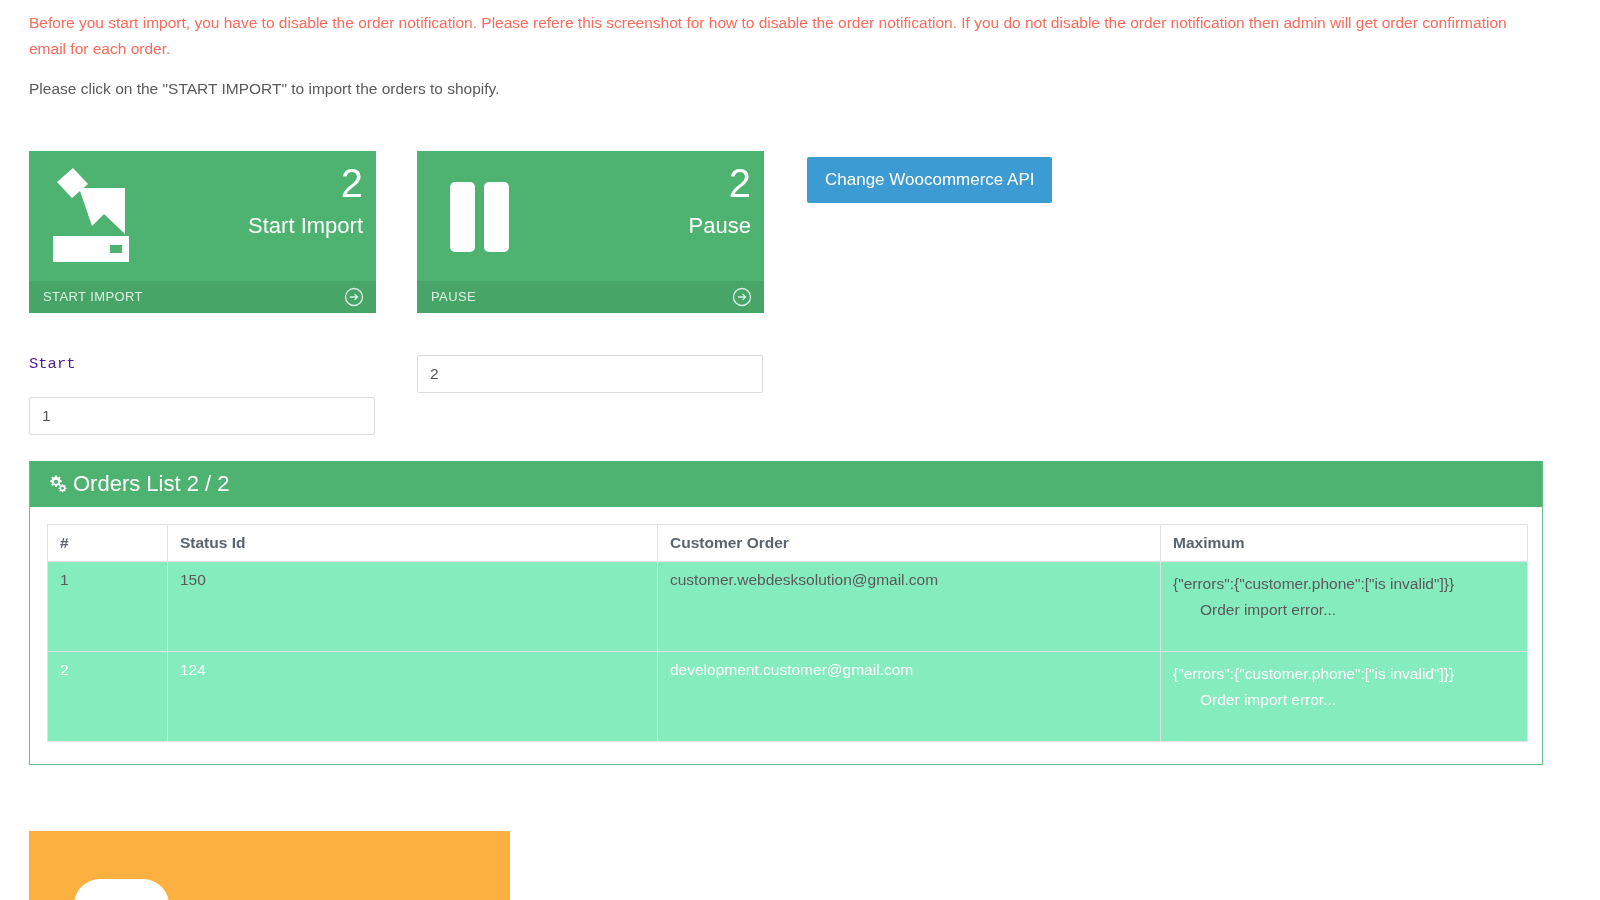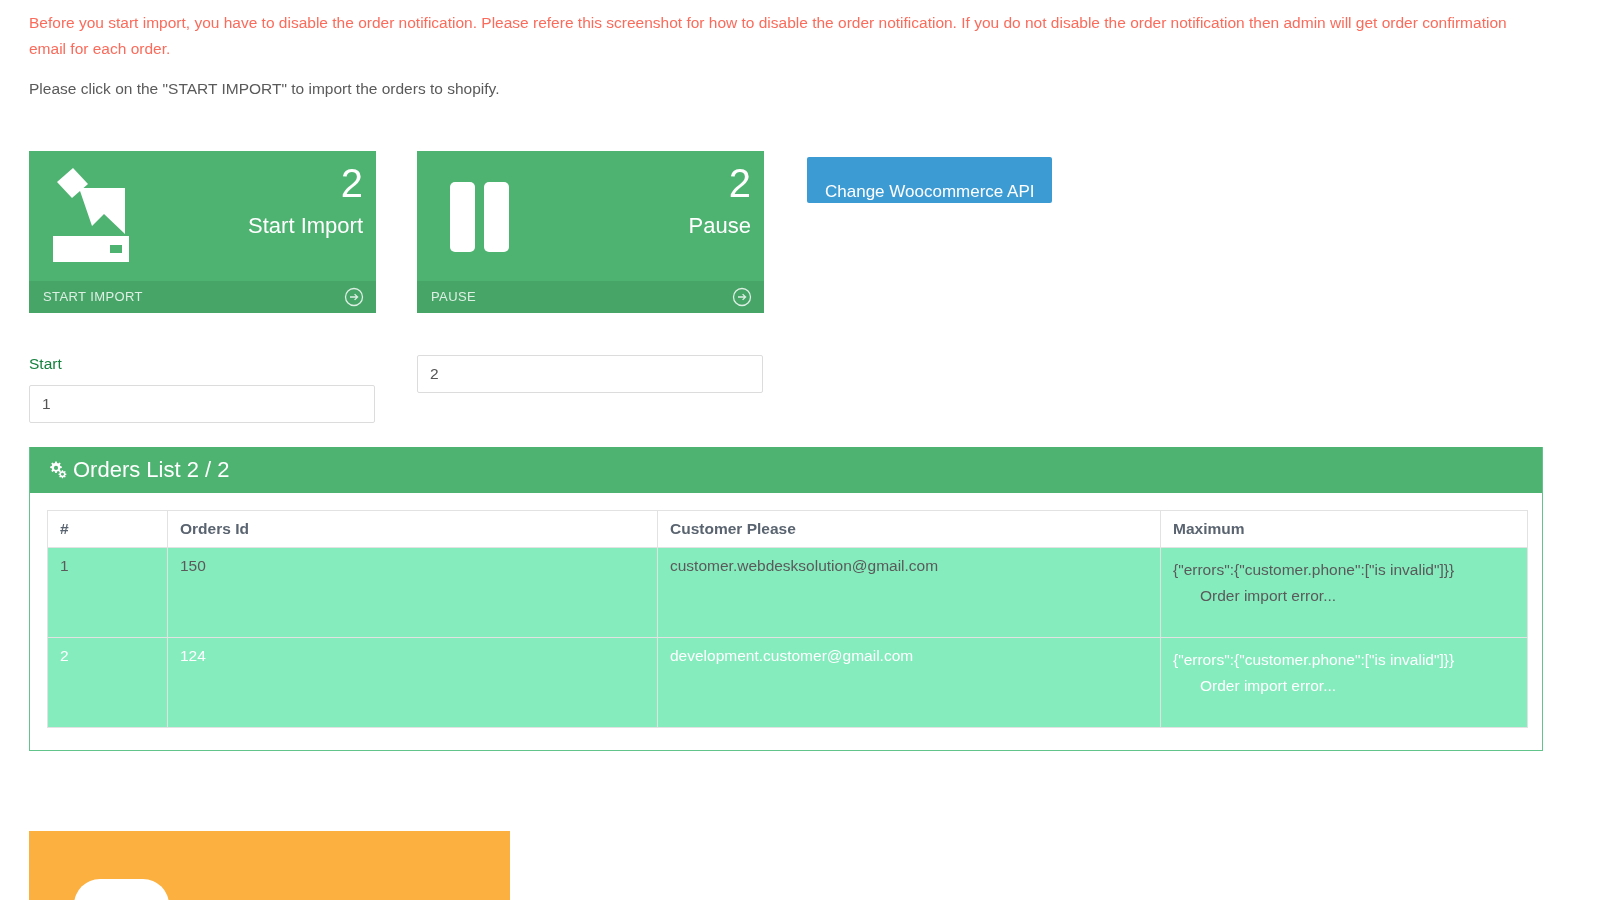--- a/index.html
+++ b/index.html
@@ -116,21 +116,21 @@
     width: 20px;
     height: 20px;
     opacity: 0.82;
   }
 
   
   .btn-primary {
     position: absolute;
     left: 807px;
     top: 157px;
-    padding: 12px 18px;
+    padding: 0 18px;
     height: 46px;
     line-height: 46px;
     background: #3d9bd4;
     color: #ffffff;
     font-size: 17px;
     border: none;
     border-radius: 2px;
     cursor: pointer;
     font-family: "Liberation Sans", sans-serif;
   }
@@ -138,42 +138,43 @@
   
   .field {
     position: absolute;
     top: 355px;
   }
   .field.f-start { left: 29px; }
   .field.f-end   { left: 417px; }
   .field-label {
     display: block;
     font-size: 15.5px;
-    color: #15803d;
-    margin-bottom: 12px;
+    color: #4c1d95;
+    margin-bottom: 24px;
+    font-family: Liberation Mono, monospace;
   }
   .field-input {
     display: block;
     width: 346px;
     height: 38px;
     box-sizing: border-box;
     padding: 0 12px;
     border: 1px solid #dcdcdc;
     border-radius: 2px;
     background: #ffffff;
     font-size: 15.5px;
     color: #555555;
     font-family: "Liberation Sans", sans-serif;
   }
 
   
   .panel {
     position: absolute;
     left: 29px;
-    top: 447px;
+    top: 461px;
     width: 1514px;
     border: 1px solid #62c38b;
     border-top: none;
     background: #ffffff;
     box-sizing: border-box;
   }
   .panel-head {
     height: 46px;
     background: #4eb371;
     color: #ffffff;
@@ -341,22 +342,22 @@
       <table class="orders">
         <colgroup>
           <col class="c-num">
             <col class="c-order">
             <col class="c-email">
             <col class="c-status">
         </colgroup>
         <thead>
           <tr>
             <th>#</th>
-            <th>Orders Id</th>
-            <th>Customer Please</th>
+            <th>Status Id</th>
+            <th>Customer Order</th>
             <th>Maximum</th>
           </tr>
         </thead>
         <tbody>
           <tr class="row-odd">
             <td>1</td>
             <td>150</td>
             <td>customer.webdesksolution@gmail.com</td>
             <td class="status-cell">
               <span class="status-json">{"errors":{"customer.phone":["is invalid"]}}</span>

